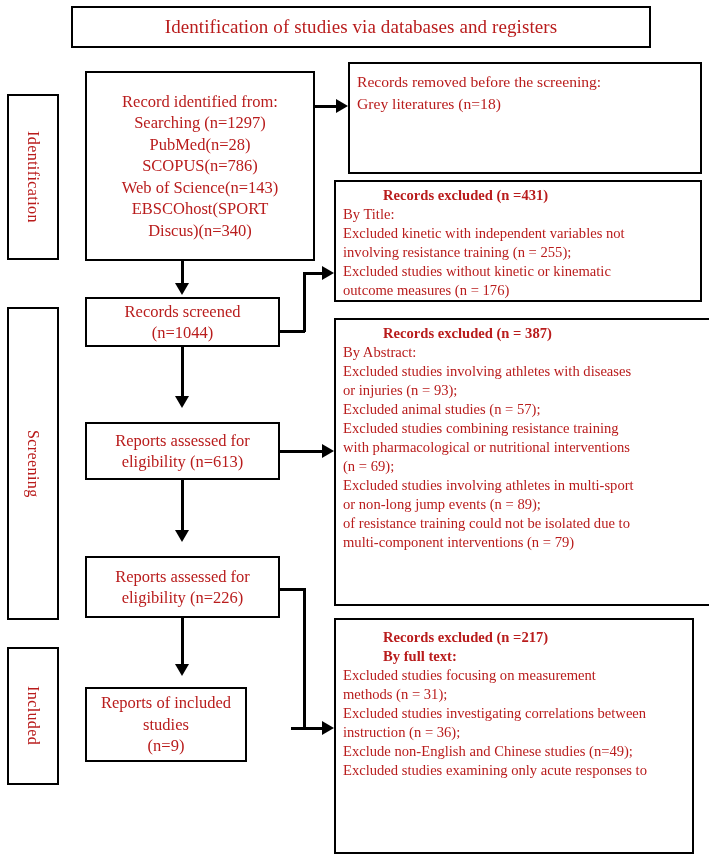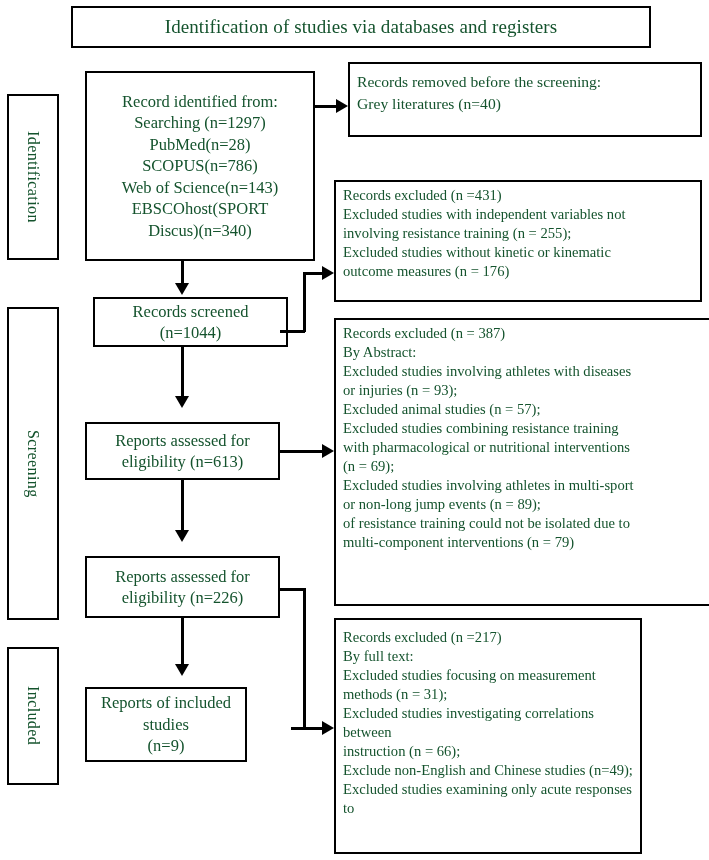--- a/index.html
+++ b/index.html
@@ -6,21 +6,21 @@
     margin: 0;
     padding: 0;
     background: #ffffff;
   }
   #page {
     position: relative;
     width: 709px;
     height: 860px;
     background: #ffffff;
     font-family: "Liberation Serif", "DejaVu Serif", serif;
-    color: #14532d;
+    color: #b91c1c;
     overflow: hidden;
   }
 
   
   .box {
     position: absolute;
     box-sizing: border-box;
     border: 2px solid #000000;
     background: #ffffff;
   }
@@ -48,21 +48,21 @@
   .stage-box .ln { display: block; white-space: nowrap; }
 
   
   .detail-box {
     text-align: left;
     font-size: 14.6px;
     line-height: 1.30;
     padding: 4px 5px 3px 7px;
   }
   .detail-box .ln { display: block; }
-  .detail-box .hd { font-weight: normal; }
+  .detail-box .hd { font-weight: bold; margin-left: 40px; }
 
   
   .phase-box {
     display: flex;
     align-items: center;
     justify-content: center;
     border: 2.5px solid #000000;
   }
   .phase-label {
     writing-mode: vertical-rl;
@@ -120,76 +120,77 @@
   <div class="box stage-box" style="left:85px; top:71px; width:230px; height:190px;">
     <span class="ln">Record identified from:</span>
     <span class="ln">Searching (n=1297)</span>
     <span class="ln">PubMed(n=28)</span>
     <span class="ln">SCOPUS(n=786)</span>
     <span class="ln">Web of Science(n=143)</span>
     <span class="ln">EBSCOhost(SPORT</span>
     <span class="ln">Discus)(n=340)</span>
   </div>
 
-  <div class="box stage-box" style="left:85px; top:297px; width:195px; height:50px;margin-left:8px;">
+  <div class="box stage-box" style="left:85px; top:297px; width:195px; height:50px;">
     <span class="ln">Records screened</span>
     <span class="ln">(n=1044)</span>
   </div>
 
   <div class="box stage-box" style="left:85px; top:422px; width:195px; height:58px;">
     <span class="ln">Reports assessed for</span>
     <span class="ln">eligibility (n=613)</span>
   </div>
 
   <div class="box stage-box" style="left:85px; top:556px; width:195px; height:62px;">
     <span class="ln">Reports assessed for</span>
     <span class="ln">eligibility (n=226)</span>
   </div>
 
   <div class="box stage-box" style="left:85px; top:687px; width:162px; height:75px;">
     <span class="ln">Reports of included</span>
     <span class="ln">studies</span>
     <span class="ln">(n=9)</span>
   </div>
 
-  <div class="box detail-box" style="left:348px; top:62px; width:354px; height:75px; font-size:15.6px; line-height:1.42; padding-top:7px;">
+  <div class="box detail-box" style="left:348px; top:62px; width:354px; height:112px; font-size:15.6px; line-height:1.42; padding-top:7px;">
     <span class="ln">Records removed before the screening:</span>
-    <span class="ln">Grey literatures (n=40)</span>
+    <span class="ln">Grey literatures (n=18)</span>
   </div>
 
   <div class="box detail-box" style="left:334px; top:180px; width:368px; height:122px;">
     <span class="ln hd">Records excluded (n =431)</span>
-    <span class="ln">Excluded studies with independent variables not</span>
+    <span class="ln">By Title:</span>
+    <span class="ln">Excluded kinetic with independent variables not</span>
     <span class="ln">involving resistance training (n = 255);</span>
     <span class="ln">Excluded studies without kinetic or kinematic</span>
     <span class="ln">outcome measures (n = 176)</span>
   </div>
 
   <div class="box detail-box" style="left:334px; top:318px; width:384px; height:288px;">
     <span class="ln hd">Records excluded (n = 387)</span>
     <span class="ln">By Abstract:</span>
     <span class="ln">Excluded studies involving athletes with diseases</span>
     <span class="ln">or injuries (n = 93);</span>
     <span class="ln">Excluded animal studies  (n = 57);</span>
     <span class="ln">Excluded studies combining resistance training</span>
     <span class="ln">with pharmacological or nutritional interventions</span>
     <span class="ln">(n = 69);</span>
     <span class="ln">Excluded studies involving athletes in multi-sport</span>
     <span class="ln">or non-long jump events (n = 89);</span>
     <span class="ln">of resistance training could not be isolated due to</span>
     <span class="ln">multi-component interventions (n = 79)</span>
   </div>
 
-  <div class="box detail-box" style="left:334px; top:618px; width:308px; height:236px; padding-top:8px;">
+  <div class="box detail-box" style="left:334px; top:618px; width:360px; height:236px; padding-top:8px;">
     <span class="ln hd">Records excluded (n =217)</span>
     <span class="ln hd">By full text:</span>
     <span class="ln">Excluded studies focusing on measurement</span>
     <span class="ln">methods (n = 31);</span>
     <span class="ln">Excluded studies investigating correlations between</span>
-    <span class="ln">instruction (n = 66);</span>
+    <span class="ln">instruction (n = 36);</span>
     <span class="ln">Exclude non-English and Chinese studies (n=49);</span>
     <span class="ln">Excluded studies examining only acute responses to</span>
   </div>
 
   <div class="seg seg-h" style="left:315px; top:105px; width:23px;"></div>
   <div class="arrow-r" style="left:336px; top:99px;"></div>
 
   <div class="seg seg-v" style="left:181px; top:261px; height:24px;"></div>
   <div class="arrow-d" style="left:175px; top:283px;"></div>
 

